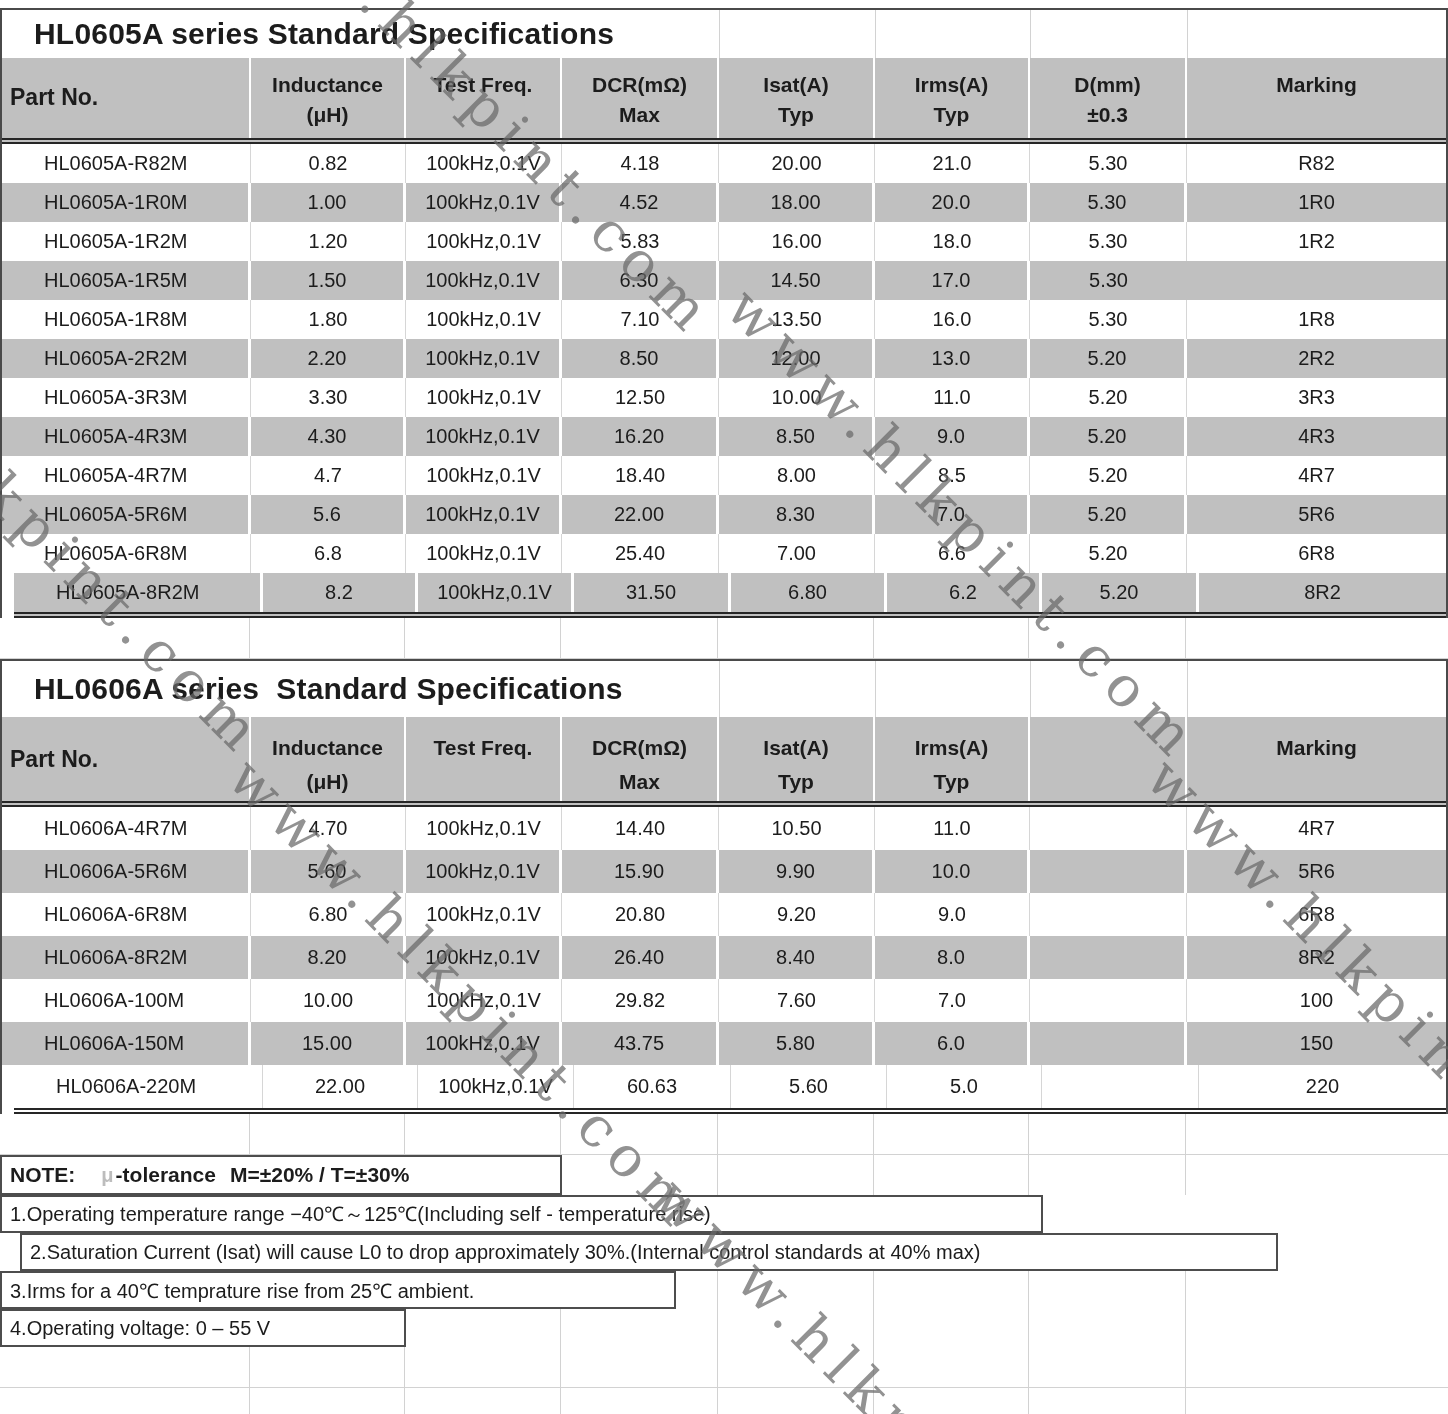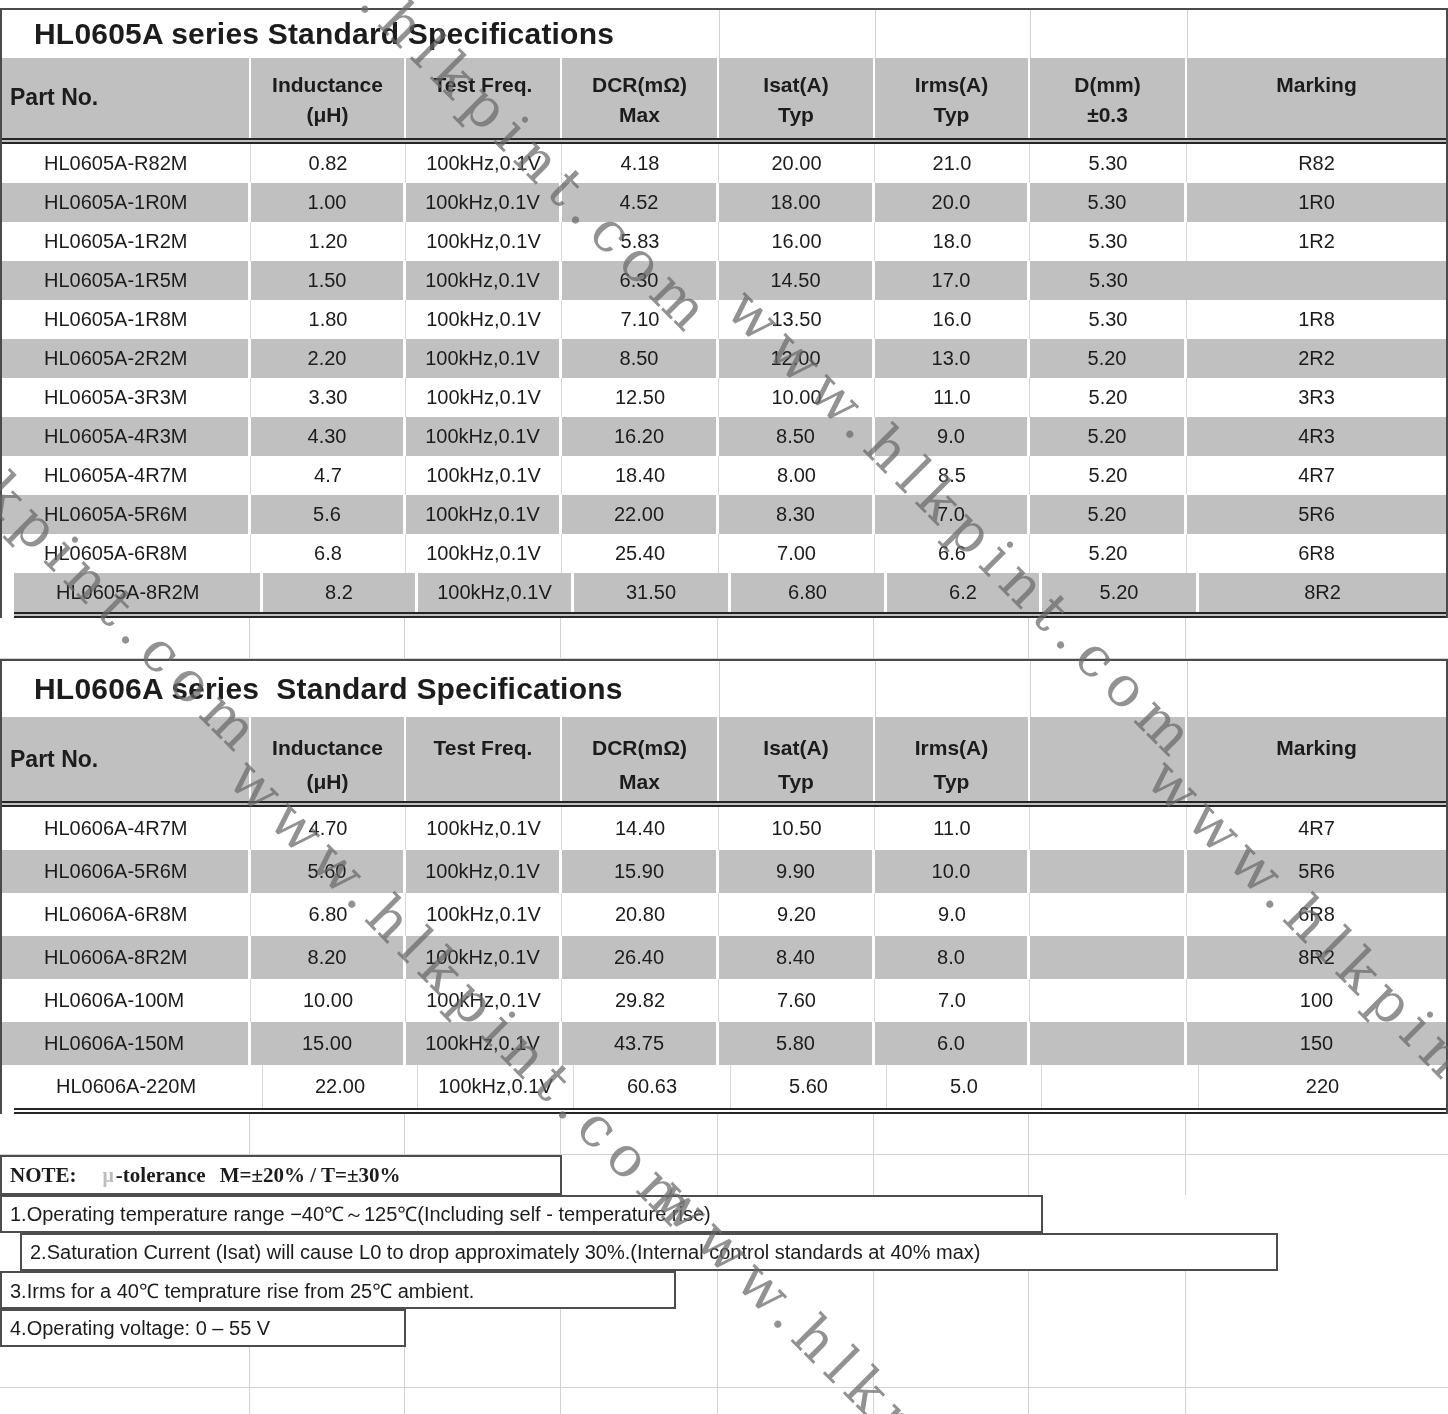--- a/index.html
+++ b/index.html
@@ -378,21 +378,21 @@
     <span class="vl" style="left:249px;"></span>
     <span class="vl" style="left:404px;"></span>
     <span class="vl" style="left:560px;"></span>
     <span class="vl" style="left:717px;"></span>
     <span class="vl" style="left:873px;"></span>
     <span class="vl" style="left:1028px;"></span>
     <span class="vl" style="left:1185px;"></span>
   </div>
 
   <div class="note-row nrow-note">
-    <div class="note-box" style="width:562px;font-family:Liberation Serif, serif;">
+    <div class="note-box" style="width:562px;">
       <span class="note-bold">NOTE:</span><span class="faint">μ</span><span class="note-bold">-tolerance</span><span class="note-bold tolsp">M=±20% / T=±30%</span>
     </div>
     <span class="vl" style="left:717px;"></span>
     <span class="vl" style="left:873px;"></span>
     <span class="vl" style="left:1028px;"></span>
     <span class="vl" style="left:1185px;"></span>
   </div>
 
   <div class="note-row nrow">
     <div class="note-box" style="width:1043px;">

